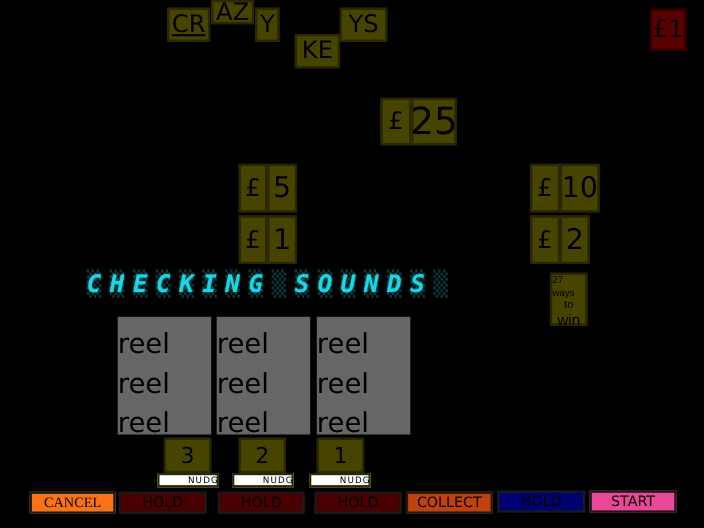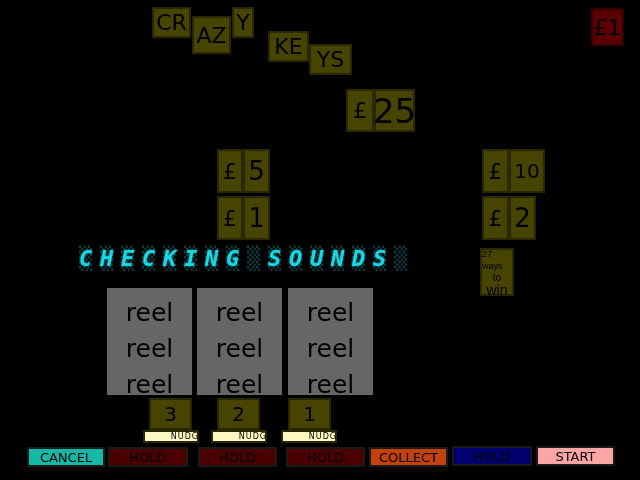--- a/index.html
+++ b/index.html
@@ -4,41 +4,41 @@
 <style>
   html, body { margin:0; padding:0; background:#000; }
   body { width:640px; height:480px; position:relative; overflow:hidden; font-family:"Liberation Sans", sans-serif; }
   .box { position:absolute; background:#474400; border:2px solid #2a2800; box-sizing:border-box; color:#000; display:flex; align-items:center; justify-content:center; font-family:"DejaVu Sans", sans-serif; font-size:22px; }
   .red { background:#5a0000; border-color:#330000; }
   .lcd { position:absolute; left:75px; top:247px; display:flex; }
   .lcd-cell { width:21px; height:24px; position:relative; font-family:"DejaVu Sans Mono", monospace; font-weight:bold; font-style:italic; font-size:22px; color:#1ad7e6; text-align:center; line-height:24px; }
   .lcd-cell .ghost { position:absolute; left:0; top:0; width:100%; color:#0c3a3d; }
   .lcd-cell .ch { position:relative; text-shadow:0 0 2px #0aa; }
   .reel { position:absolute; top:288px; width:85px; height:107px; background:#666; overflow:hidden; }
-  .reel .sym { font-family:"DejaVu Sans", sans-serif; font-size:25px; color:#000; text-align:center; height:36px; line-height:36px; }
+  .reel .sym { font-family:"DejaVu Sans", sans-serif; font-size:25px; color:#000; text-align:left; height:36px; line-height:36px; }
   .nudge { position:absolute; background:#474400; border:2px solid #2a2800; box-sizing:border-box; font-size:20px; color:#000; display:flex; align-items:center; justify-content:center; font-family:"DejaVu Sans", sans-serif; }
-  .nudge-lbl { position:absolute; background:#fef9c3; border:2px solid #2a2800; box-sizing:border-box; font-size:8px; color:#000; display:flex; align-items:center; justify-content:center; letter-spacing:1px; font-family:"DejaVu Sans", sans-serif;padding-left:40px; }
+  .nudge-lbl { position:absolute; background:#ffffff; border:2px solid #2a2800; box-sizing:border-box; font-size:8px; color:#000; display:flex; align-items:center; justify-content:center; letter-spacing:1px; font-family:"DejaVu Sans", sans-serif;padding-left:40px; }
   .btn { position:absolute; top:447px; height:20px; box-sizing:border-box; border:2px solid #1a1a1a; font-size:13px; color:#000; display:flex; align-items:center; justify-content:center; font-family:"DejaVu Sans", sans-serif; }
 </style>
 </head>
 <body>
 
-<div class="box" style="left:152px;top:7px;width:39px;height:31px;">
+<div class="box" style="left:152px;top:7px;width:39px;height:31px;text-decoration:underline;">
     <span>CR</span>
   </div>
-<div class="box" style="left:192px;top:16px;width:39px;height:38px;">
+<div class="box" style="left:192px;top:0;width:39px;height:22px;">
     <span>AZ</span>
   </div>
 <div class="box" style="left:232px;top:7px;width:22px;height:31px;">
     <span>Y</span>
   </div>
 <div class="box" style="left:268px;top:7px;width:41px;height:31px;margin-top:24px;">
     <span>KE</span>
   </div>
-<div class="box" style="left:309px;top:7px;width:43px;height:31px;margin-top:37px;">
+<div class="box" style="left:309px;top:7px;width:43px;height:31px;">
     <span>YS</span>
   </div>
 
 <div class="box red" style="left:591px;top:8px;width:33px;height:38px;">
     <span>£1</span>
   </div>
 
 <div class="box" style="left:346px;top:89px;width:28px;height:43px;">
     <span>£</span>
   </div>
@@ -56,32 +56,32 @@
 <div class="box" style="left:217px;top:196px;width:26px;height:44px;">
     <span>£</span>
   </div>
 <div class="box" style="left:243px;top:196px;width:27px;height:44px;font-size:26px;">
     <span>1</span>
   </div>
 
 <div class="box" style="left:482px;top:149px;width:27px;height:44px;">
     <span>£</span>
   </div>
-<div class="box" style="left:509px;top:149px;width:36px;height:44px;font-size:20px;">
+<div class="box" style="left:509px;top:149px;width:36px;height:44px;font-size:26px;">
     <span>10</span>
   </div>
 
 <div class="box" style="left:482px;top:196px;width:27px;height:44px;">
     <span>£</span>
   </div>
 <div class="box" style="left:509px;top:196px;width:27px;height:44px;font-size:26px;">
     <span>2</span>
   </div>
 
-<div class="box" style="left:480px;top:248px;width:34px;height:48px;flex-direction:column;font-size:9px;line-height:12px;font-family:'Liberation Sans',sans-serif;">
+<div class="box" style="left:500px;top:248px;width:34px;height:48px;flex-direction:column;font-size:9px;line-height:12px;font-family:'Liberation Sans',sans-serif;">
   <span>27 ways</span>
   <span style="font-size:10px;">to</span>
   <span style="font-size:14px;">win</span>
 </div>
 
 <div class="lcd">
   <div class="lcd-cell"><span class="ghost">▒</span><span class="ch">C</span></div>
   <div class="lcd-cell"><span class="ghost">▒</span><span class="ch">H</span></div>
   <div class="lcd-cell"><span class="ghost">▒</span><span class="ch">E</span></div>
   <div class="lcd-cell"><span class="ghost">▒</span><span class="ch">C</span></div>
@@ -129,33 +129,33 @@
     <span>NUDGES</span>
   </div>
 
 <div class="nudge" style="left:288px;top:398px;width:43px;height:32px;">
     <span>1</span>
   </div>
 <div class="nudge-lbl" style="left:281px;top:430px;width:56px;height:13px;">
     <span>NUDGES</span>
   </div>
 
-<div class="btn" style="left:27px;width:78px;background:#14b8a6;">
+<div class="btn" style="left:27px;width:78px;background:#f97316;font-family:Liberation Serif, serif;">
     <span>CANCEL</span>
   </div>
 <div class="btn" style="left:108px;width:80px;background:#4a0000;">
     <span>HOLD</span>
   </div>
 <div class="btn" style="left:198px;width:79px;background:#4a0000;">
     <span>HOLD</span>
   </div>
 <div class="btn" style="left:286px;width:79px;background:#4a0000;">
     <span>HOLD</span>
   </div>
 <div class="btn" style="left:369px;width:79px;background:#c2410c;">
     <span>COLLECT</span>
   </div>
 <div class="btn" style="left:452px;width:80px;top:446px;background:#000070;">
     <span>HOLD</span>
   </div>
-<div class="btn" style="left:536px;width:79px;top:446px;background:#fca5a5;">
+<div class="btn" style="left:536px;width:79px;top:446px;background:#ec4899;">
     <span>START</span>
   </div>
 
 </body></html>

